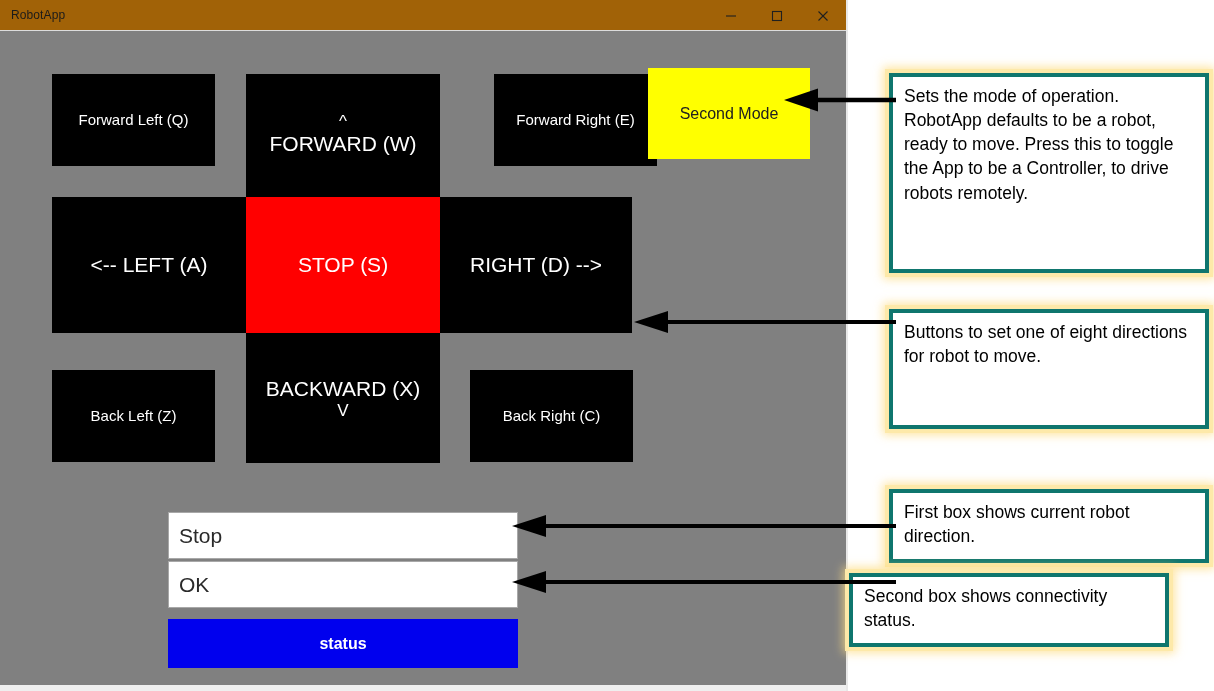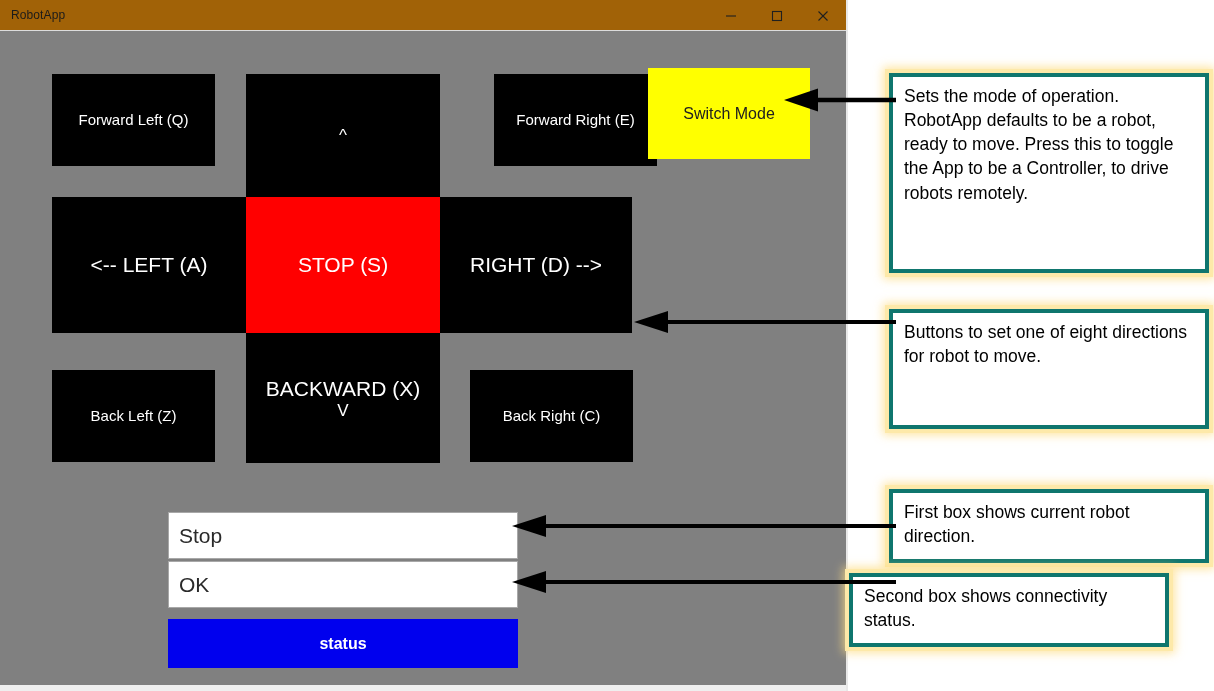--- a/index.html
+++ b/index.html
@@ -200,28 +200,29 @@
   </div>
 
   <div id="client-area"></div>
 
   <div class="pad-btn small" id="btn-fwd-left">
     <span>Forward Left (Q)</span>
   </div>
 
   <div class="pad-btn big" id="btn-forward">
     <span class="caret">^</span>
+    <span>FORWARD (W)</span>
   </div>
 
   <div class="pad-btn small" id="btn-fwd-right">
     <span>Forward Right (E)</span>
   </div>
 
   <div class="pad-btn mode" id="btn-switch">
-    <span>Switch Mode</span>
+    <span>Second Mode</span>
   </div>
 
   <div class="pad-btn big" id="btn-left">
     <span>&lt;--   LEFT (A)</span>
   </div>
 
   <div class="pad-btn stop" id="btn-stop">
     <span>STOP (S)</span>
   </div>
 

